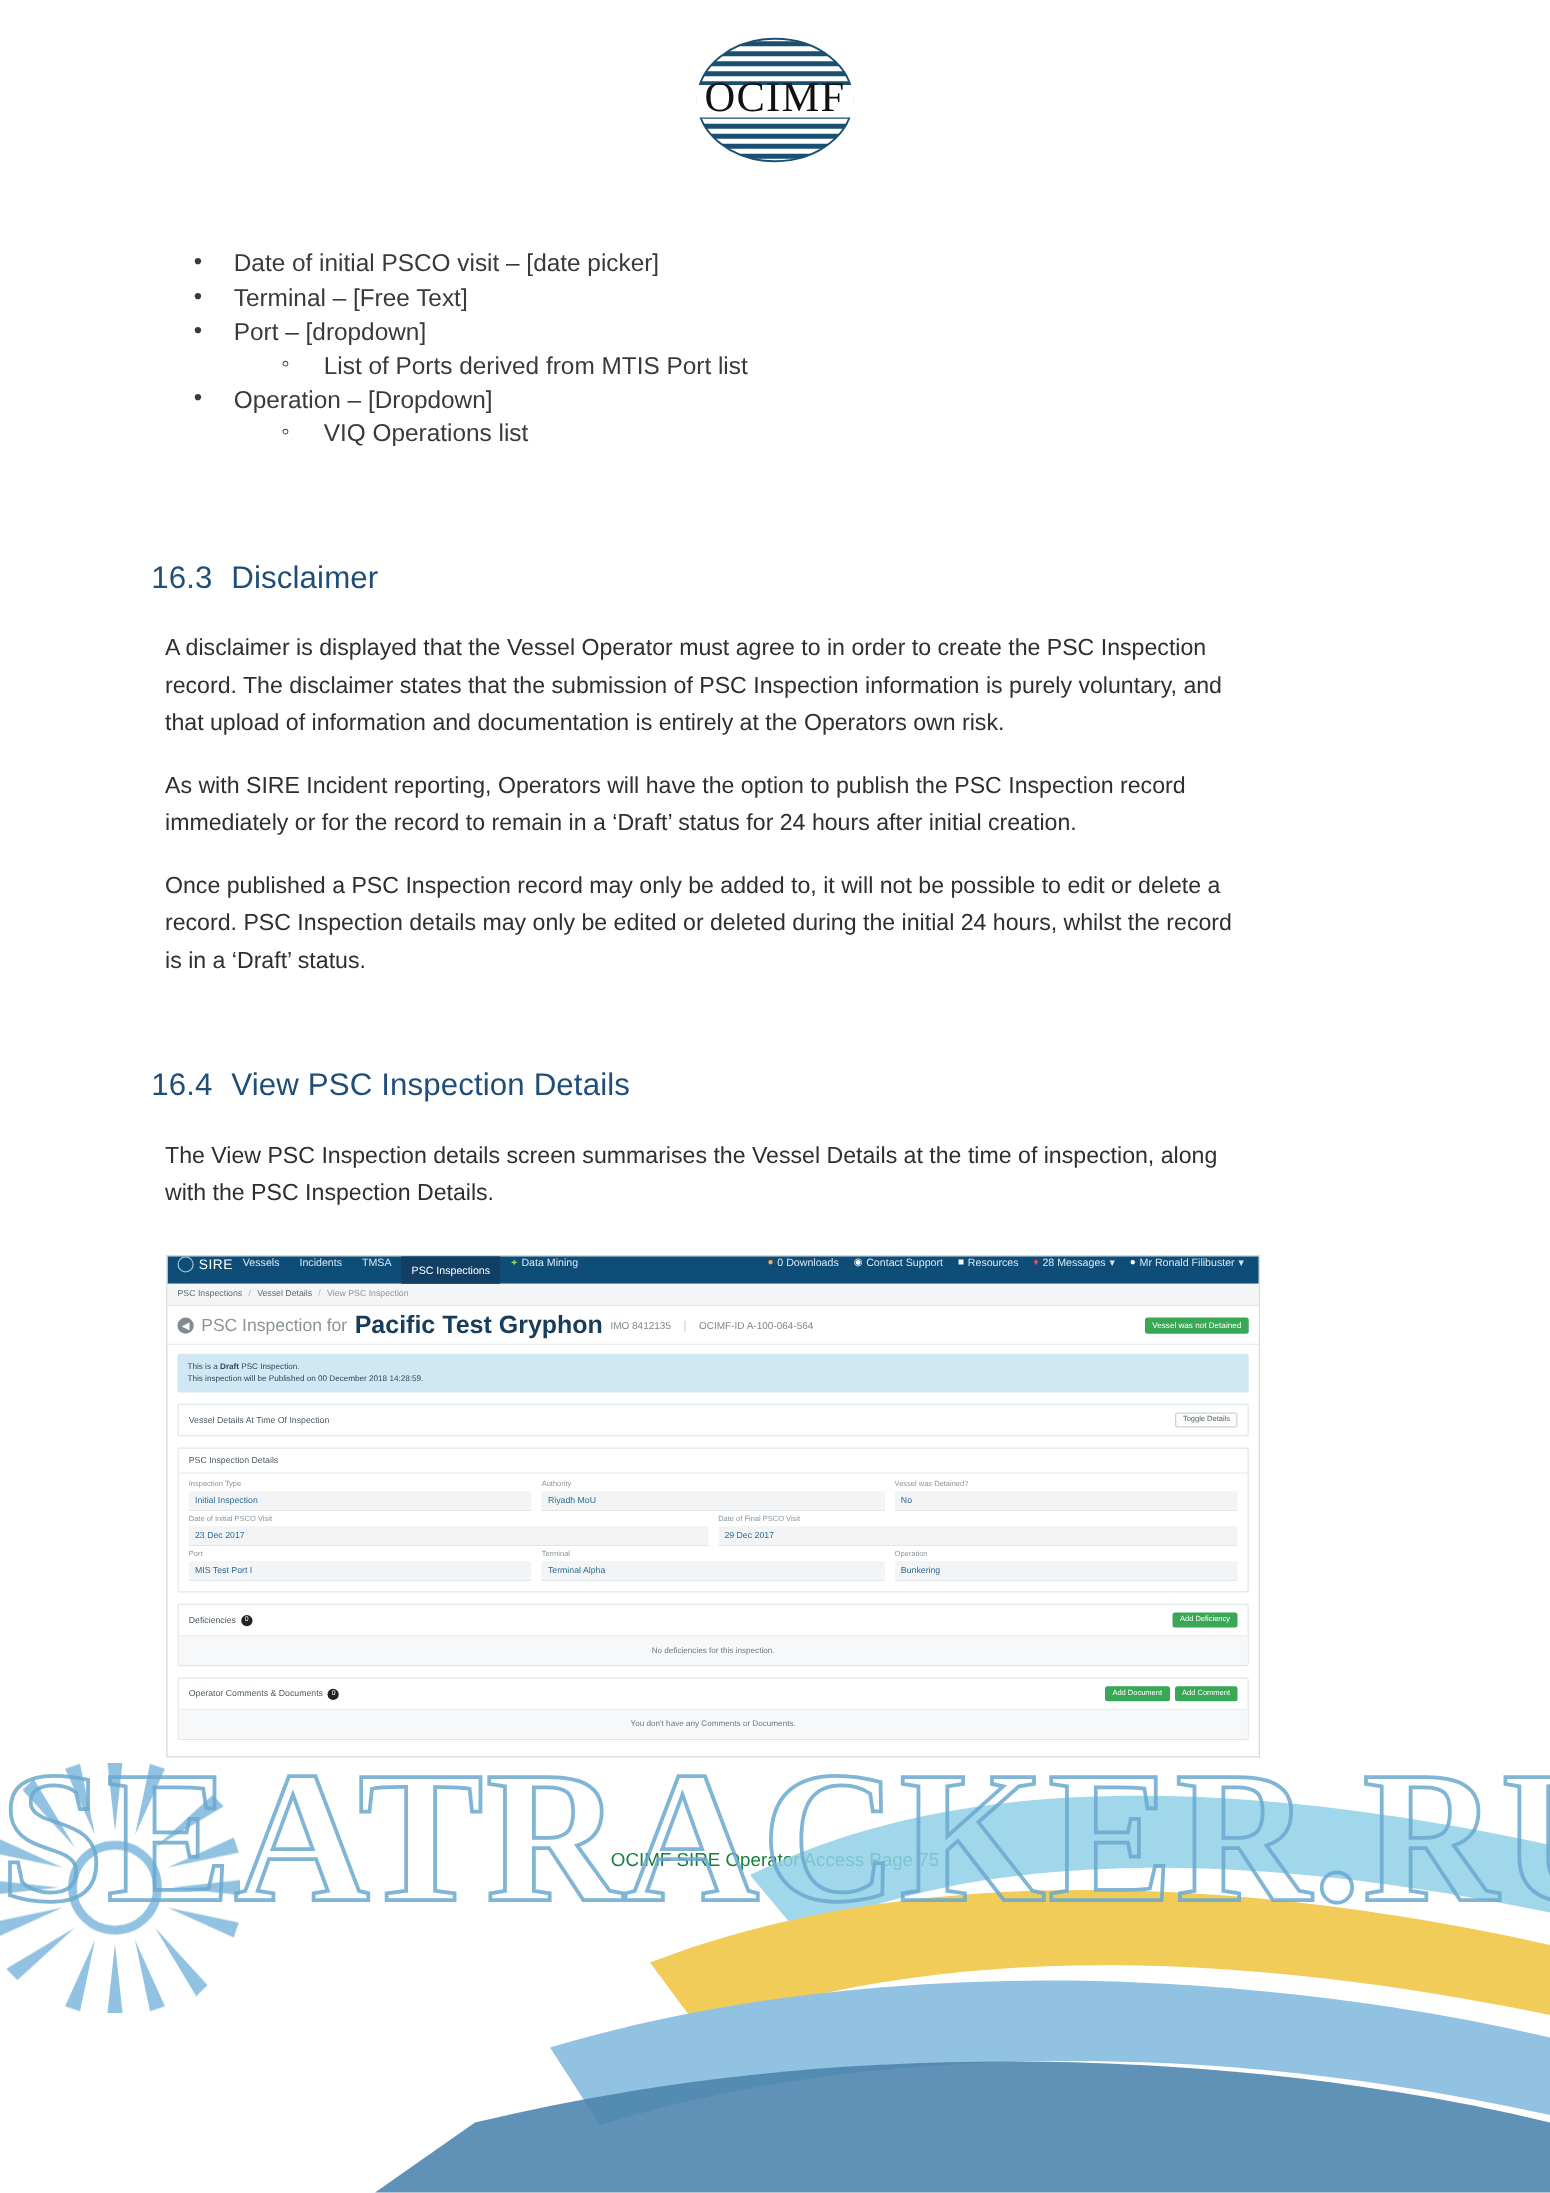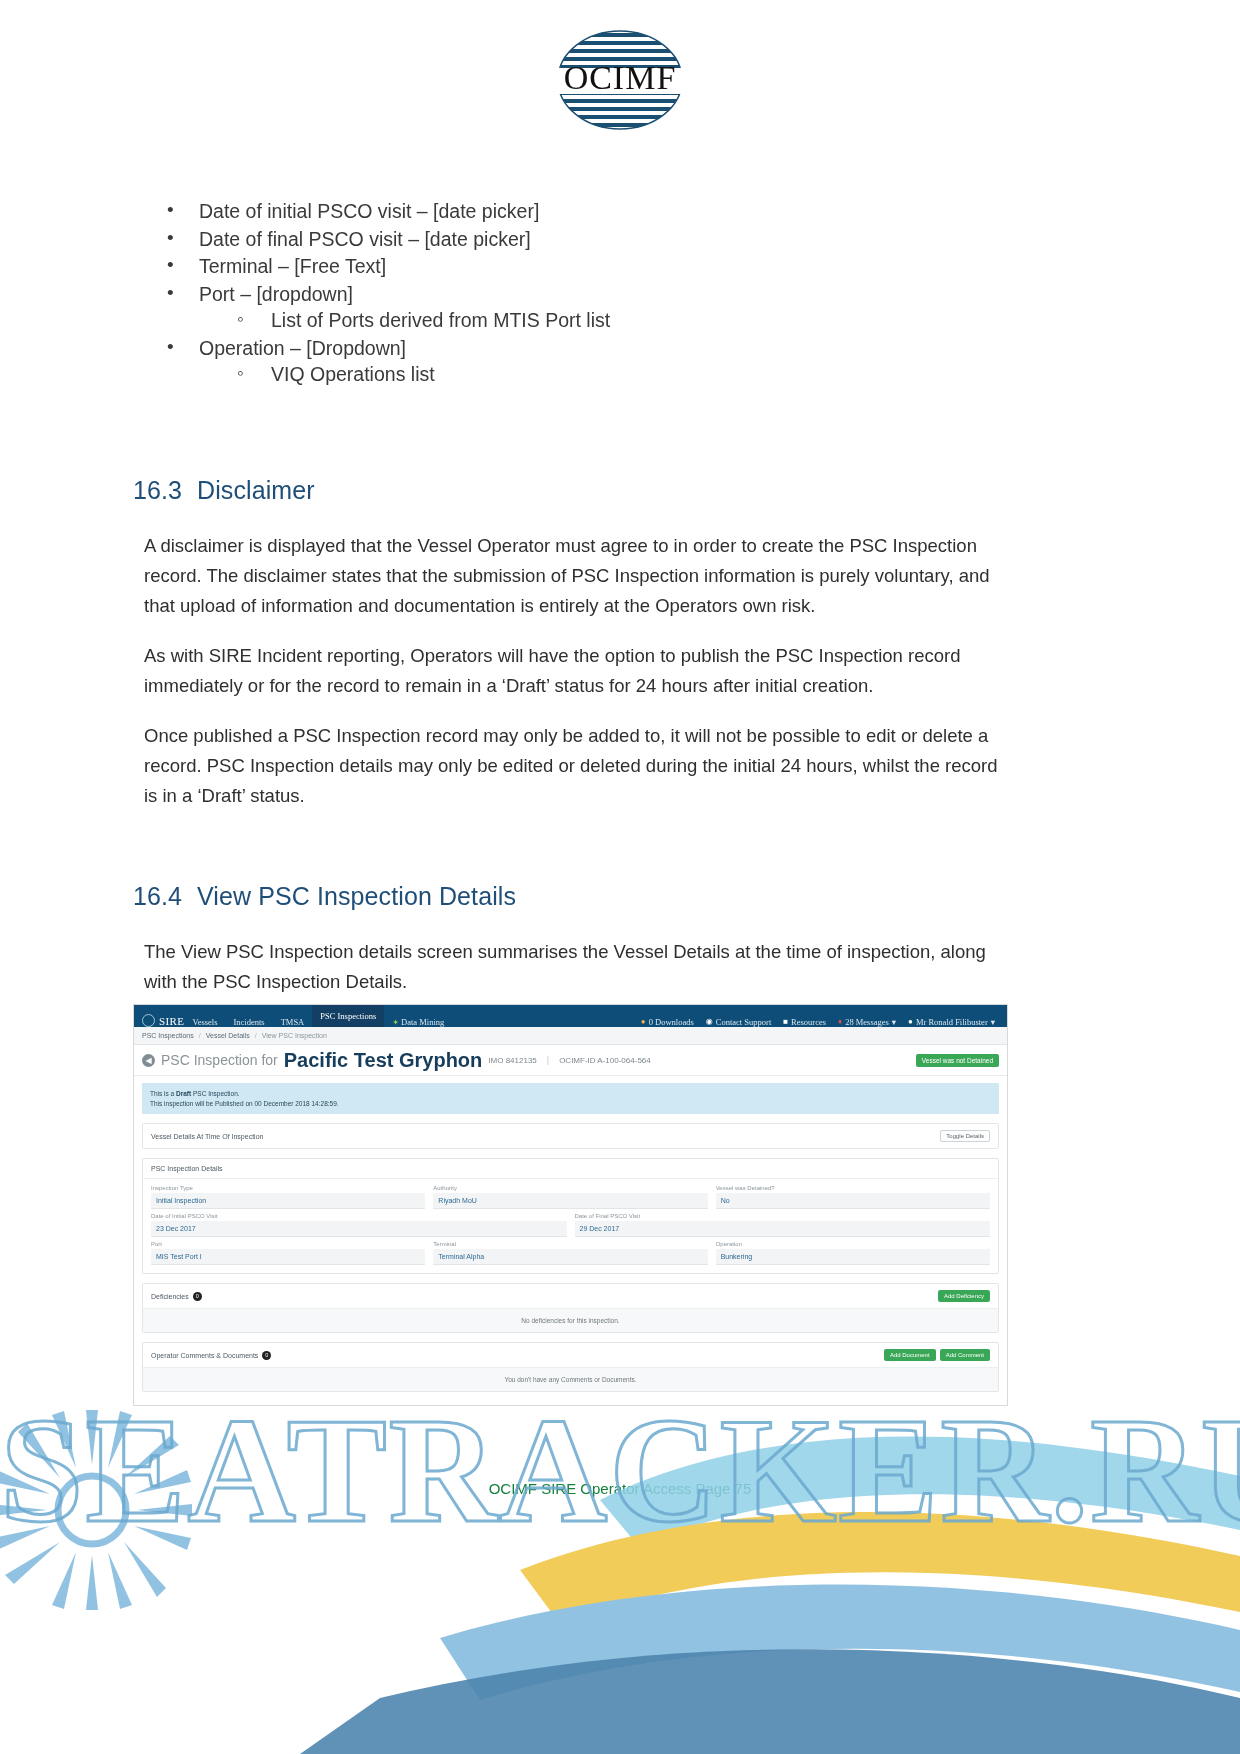--- a/index.html
+++ b/index.html
@@ -10,21 +10,21 @@
     position:relative;overflow:hidden;
   }
   .page{position:absolute;inset:0;width:1240px;height:1754px;background:#fff;}
 
   
   .logo-wrap{position:absolute;left:0;top:28px;width:1240px;text-align:center;}
   .logo{display:inline-block;position:relative;width:150px;height:105px;}
   .logo svg{display:block;}
 
   
-  .content{position:absolute;left:133px;top:198px;width:880px;color:#2b2b2b;}
+  .content{position:absolute;left:121px;top:198px;width:880px;color:#2b2b2b;}
   ul.lvl1{list-style:none;margin:0;padding:0;}
   ul.lvl1>li{
     position:relative;font-size:19.5px;line-height:26.5px;
     padding-left:66px;margin:0 0 1px 0;color:#3a3a3a;
   }
   ul.lvl1>li:before{
     content:"\2022";position:absolute;left:34px;top:-1px;font-size:19px;color:#3a3a3a;
   }
   ul.lvl2{list-style:none;margin:0;padding:0;}
   ul.lvl2>li{
@@ -45,22 +45,22 @@
     text-align:left;
   }
 
   
   .shot{
     position:absolute;left:133px;top:1004px;width:873px;height:400px;
     background:#ffffff;border:1px solid #d8d8d8;overflow:hidden;
     font-family:"Liberation Sans", sans-serif;
   }
   .nav{
-    height:22px;background:#0d4d77;display:flex;align-items:flex-end;
-    padding:0 8px;color:#e9f1f7;font-size:8.5px;white-space:nowrap;font-family:Liberation Serif, serif;
+    height:22px;background:#0d4d77;display:flex;align-items:flex-start;
+    padding:0 8px;color:#e9f1f7;font-size:8.5px;white-space:nowrap;
   }
   .nav .brand{display:flex;align-items:center;gap:4px;font-size:11px;font-weight:400;color:#fff;letter-spacing:.4px;}
   .nav .globe{
     width:11px;height:11px;border-radius:50%;background:#0d4d77;
     border:1px solid #9fc2da;display:inline-block;
   }
   .nav .item{padding:0 8px;color:#dbe7f0;}
   .nav .item.active{background:#123f63;height:22px;line-height:22px;color:#fff;}
   .nav .right{margin-left:auto;display:flex;align-items:center;gap:12px;padding-right:4px;}
   .nav .right .item{padding:0;display:flex;align-items:center;gap:3px;}
@@ -184,21 +184,20 @@
         <rect x="12" y="40" width="126" height="26" fill="#ffffff"></rect>
         <text x="75" y="61" text-anchor="middle" font-family="'Liberation Serif', serif" font-size="34" fill="#111111" letter-spacing="1">OCIMF</text>
       </svg>
     </div>
   </div>
 
   <div class="content">
 
     <ul class="lvl1">
       <li><span>Date of initial PSCO visit – [date picker]</span></li>
-      <li><span>Date of final PSCO visit – [date picker]</span></li>
       <li><span>Terminal – [Free Text]</span></li>
       <li>
         <span>Port – [dropdown]</span>
         <ul class="lvl2">
           <li><span>List of Ports derived from MTIS Port list</span></li>
         </ul>
       </li>
       <li>
         <span>Operation – [Dropdown]</span>
         <ul class="lvl2">

